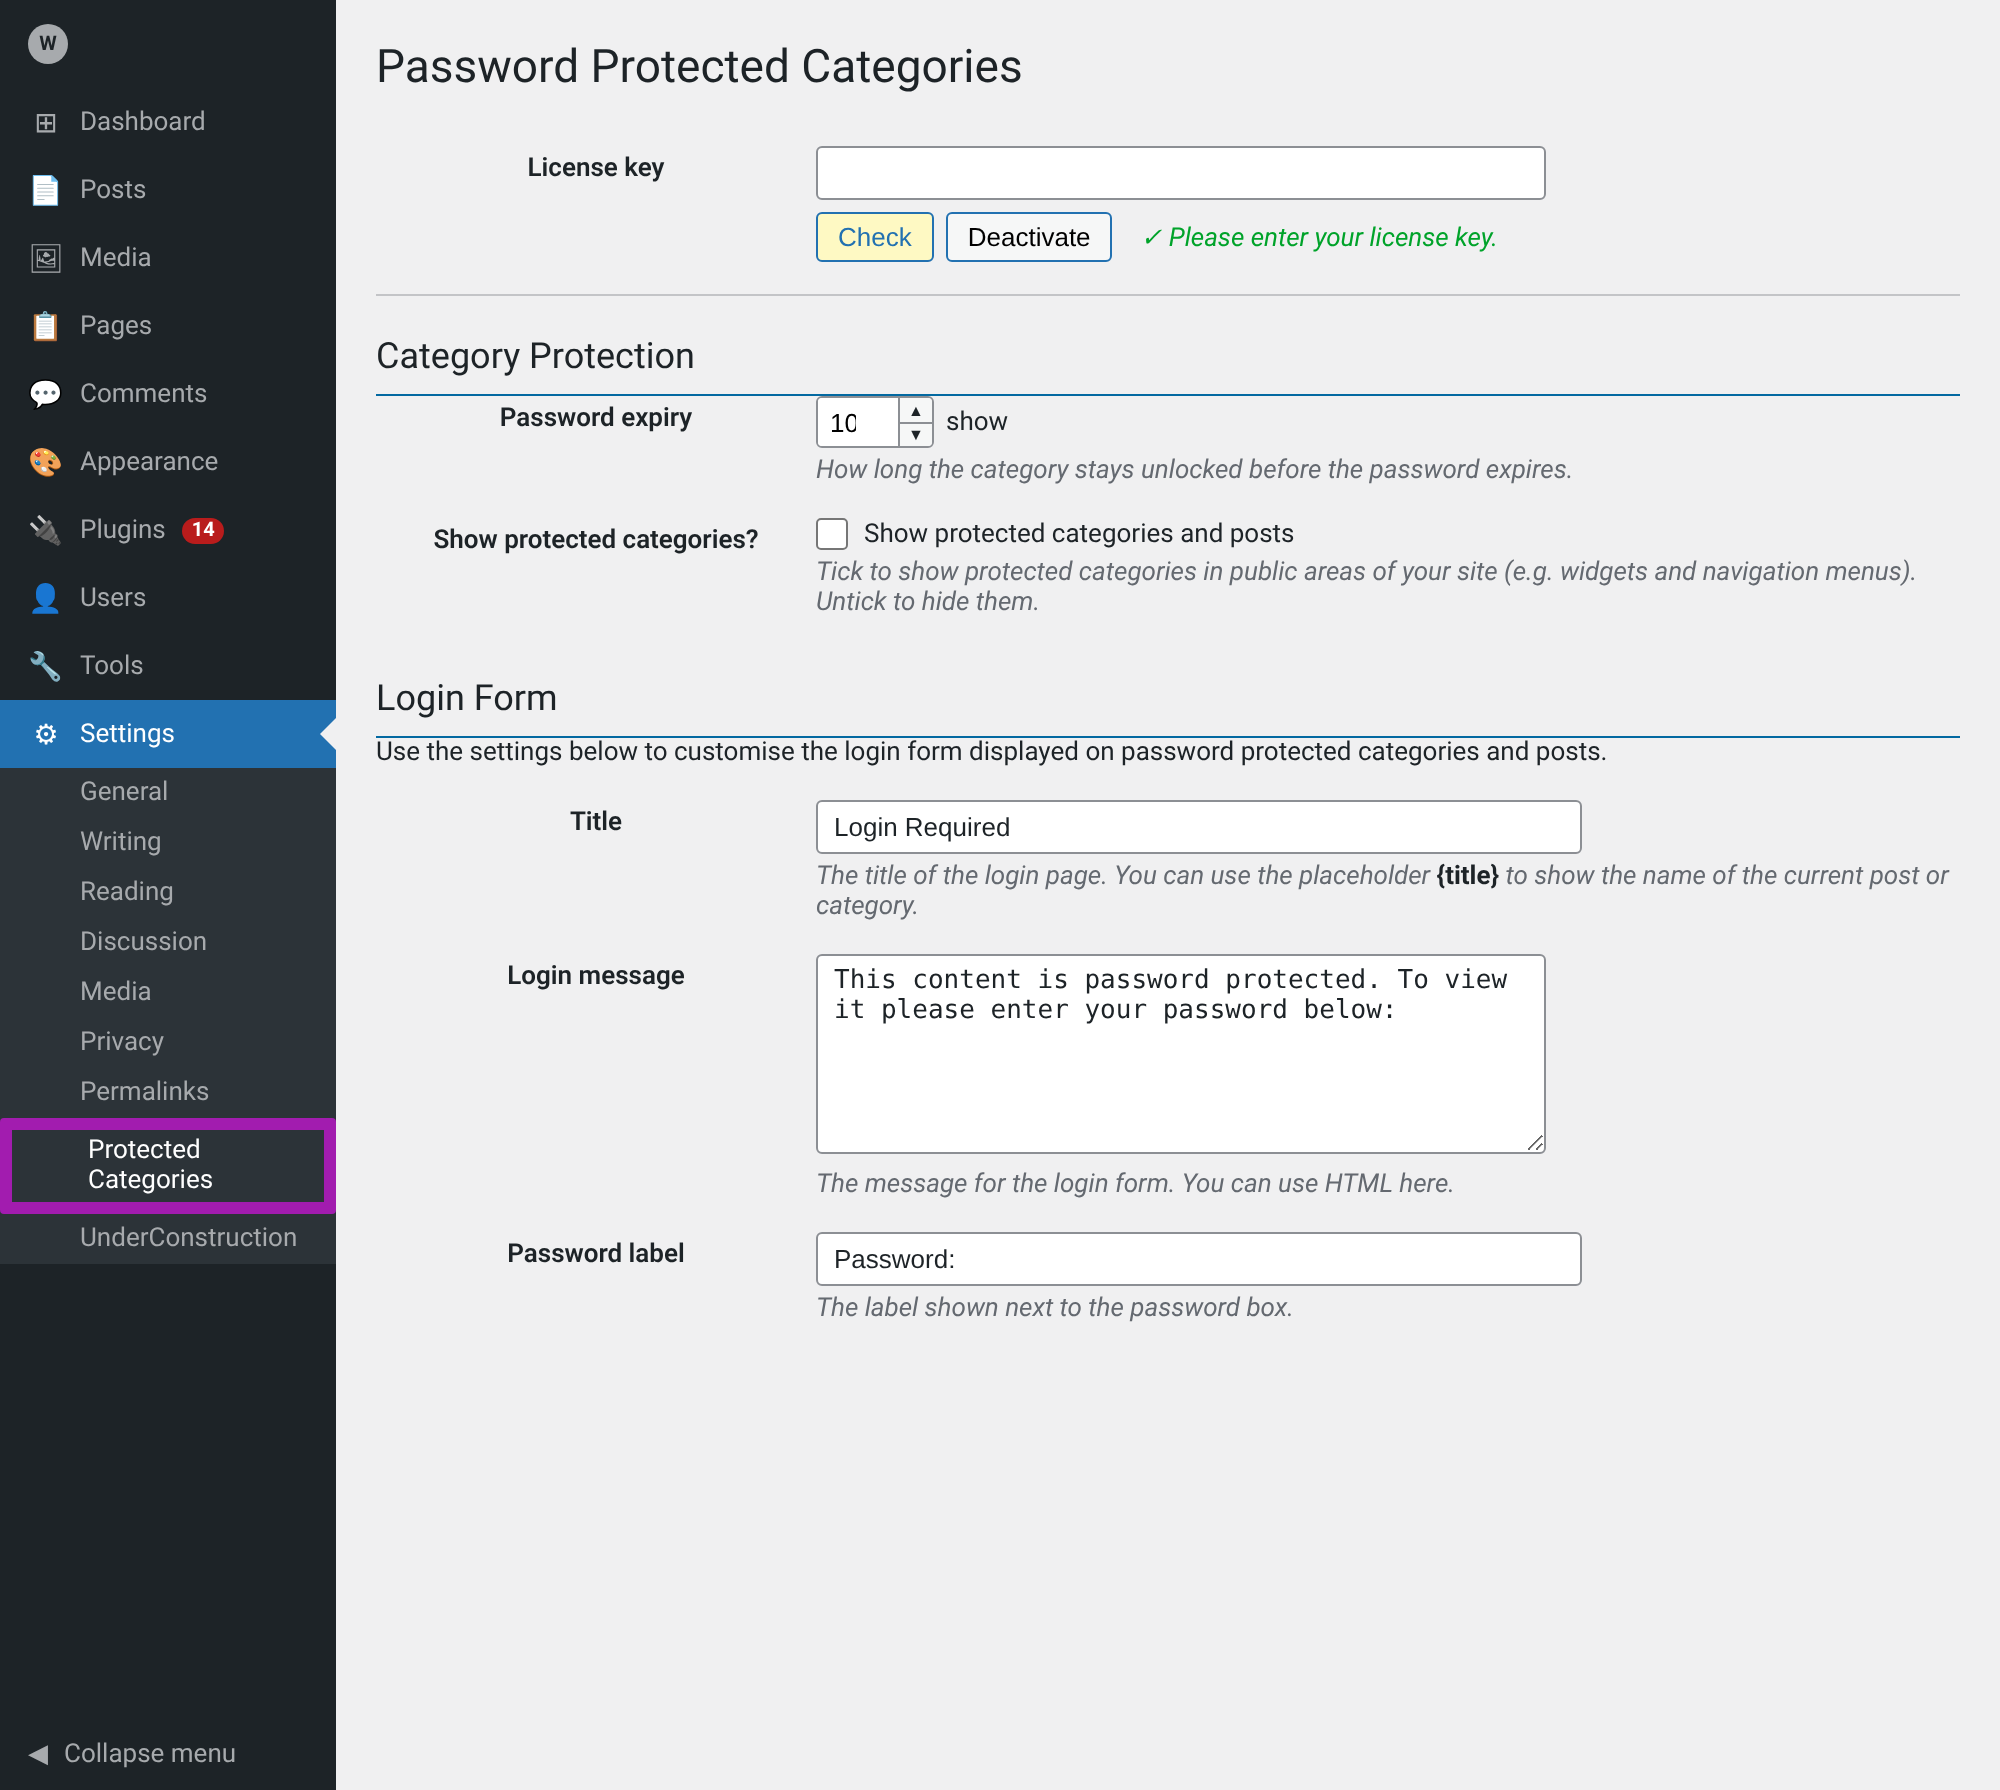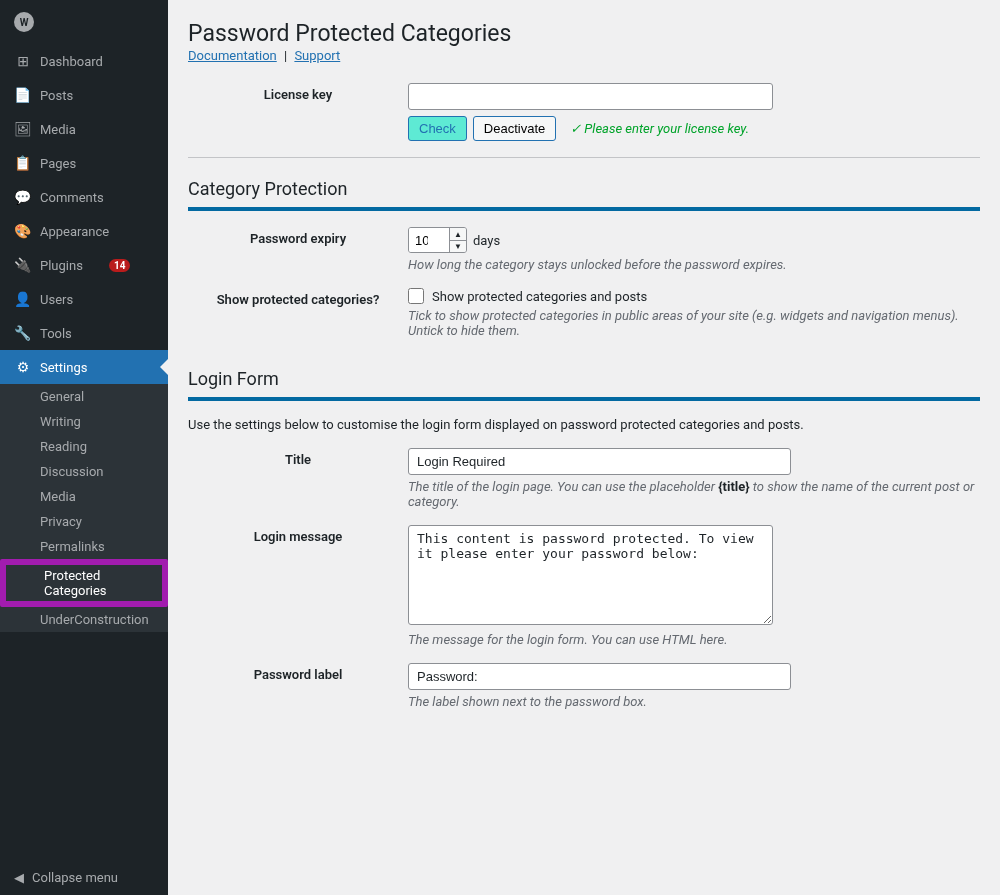--- a/index.html
+++ b/index.html
@@ -45,21 +45,21 @@
     }
     .sidebar-menu-item.settings-active { background: #2271b1; color: #fff; }
     .menu-icon { width: 18px; height: 18px; display: flex; align-items: center; justify-content: center; font-size: 14px; flex-shrink: 0; }
     .badge {
       background: #b91c1c;
       color: #fff;
       border-radius: 10px;
       padding: 1px 5px;
       font-size: 10px;
       font-weight: bold;
-      margin-left: 18px;
+      margin-left: 0;
     }
     .submenu { background: #2c3338; }
     .submenu-item {
       padding: 5px 14px 5px 40px;
       color: #a7aaad;
       cursor: pointer;
       font-size: 13px;
     }
     .submenu-item.active-page {
       color: #fff;
@@ -82,33 +82,32 @@
     #main {
       flex: 1;
       background: #f0f0f1;
       overflow-y: auto;
       padding: 20px 20px 20px 20px;
     }
     .page-title {
       font-size: 23px;
       font-weight: 400;
       color: #1d2327;
-      margin-bottom: 1px;
+      margin-bottom: 26px;
     }
     .doc-links { margin-bottom: 20px; font-size: 13px; }
     .doc-links a { color: #2271b1; text-decoration: underline; cursor: pointer; }
     .doc-links span { color: #1d2327; margin: 0 4px; }
 
     .section-title {
       font-size: 18px;
       font-weight: 400;
       color: #1d2327;
-      border-bottom: 4px solid #0369a1;
+      border-bottom: 1px solid #0369a1;
       padding-bottom: 8px;
-      margin-bottom: 16px;
     }
 
     .settings-section { margin-bottom: 30px; }
 
     .form-row {
       display: flex;
       margin-bottom: 16px;
       align-items: flex-start;
     }
     .form-label {
@@ -148,21 +147,21 @@
       border-radius: 3px;
       font-size: 13px;
       background: #fff;
       margin-bottom: 6px;
     }
     .btn-group { display: flex; gap: 6px; align-items: center; }
     .btn {
       padding: 4px 10px;
       border: 1px solid #2271b1;
       border-radius: 3px;
-      background: #5eead4;
+      background: #fef9c3;
       color: #2271b1;
       font-size: 13px;
       cursor: pointer;
     }
     .btn-deactivate {
       background: #f6f7f7;
       color: #000000;
       border-color: #2271b1;
     }
     .license-msg {
@@ -321,25 +320,20 @@
   <div style="flex:1;"></div>
   <div class="collapse-menu">
     <span>◀</span>
     <span>Collapse menu</span>
   </div>
 </div>
 
 <div id="main">
   <h1 class="page-title">Password Protected Categories</h1>
 
-  <div class="doc-links">
-    <a>Documentation</a>
-    <span>|</span>
-    <a>Support</a>
-  </div>
 
   <div class="form-row">
     <div class="form-label">License key</div>
     <div class="form-field">
       <div>
         <input type="text" class="license-input text-input" style="">
       </div>
       <div class="btn-group">
         <button class="btn">Check</button>
         <button class="btn btn-deactivate">Deactivate</button>
@@ -357,21 +351,21 @@
       <div class="form-label">Password expiry</div>
       <div class="form-field">
         <div class="spinner-input">
           <div class="number-input-wrap">
             <input type="number" class="number-input" value="10" style="">
             <div class="spinner-btns">
               <button class="spinner-btn">▲</button>
               <button class="spinner-btn">▼</button>
             </div>
           </div>
-          <span>days</span>
+          <span>show</span>
         </div>
         <div class="field-description">How long the category stays unlocked before the password expires.</div>
       </div>
     </div>
 
     <div class="form-row">
       <div class="form-label">Show protected categories?</div>
       <div class="form-field">
         <div class="checkbox-row">
           <input type="checkbox" style="">

